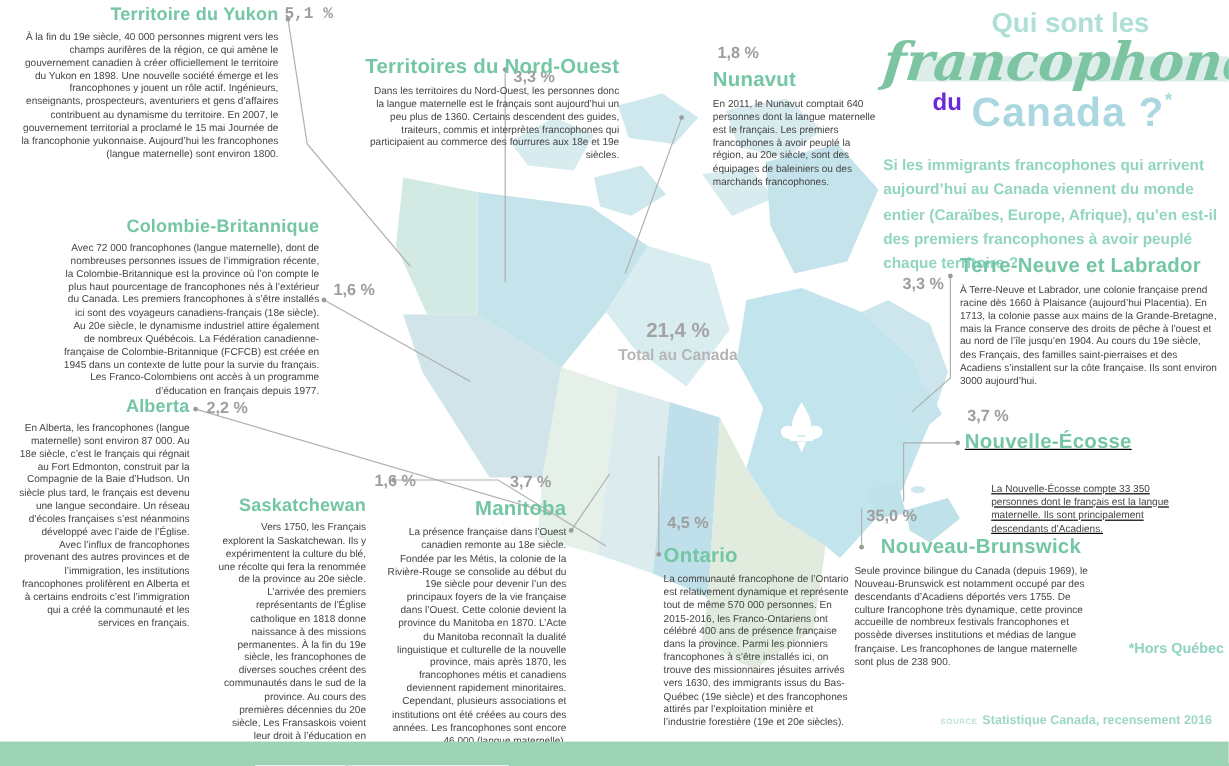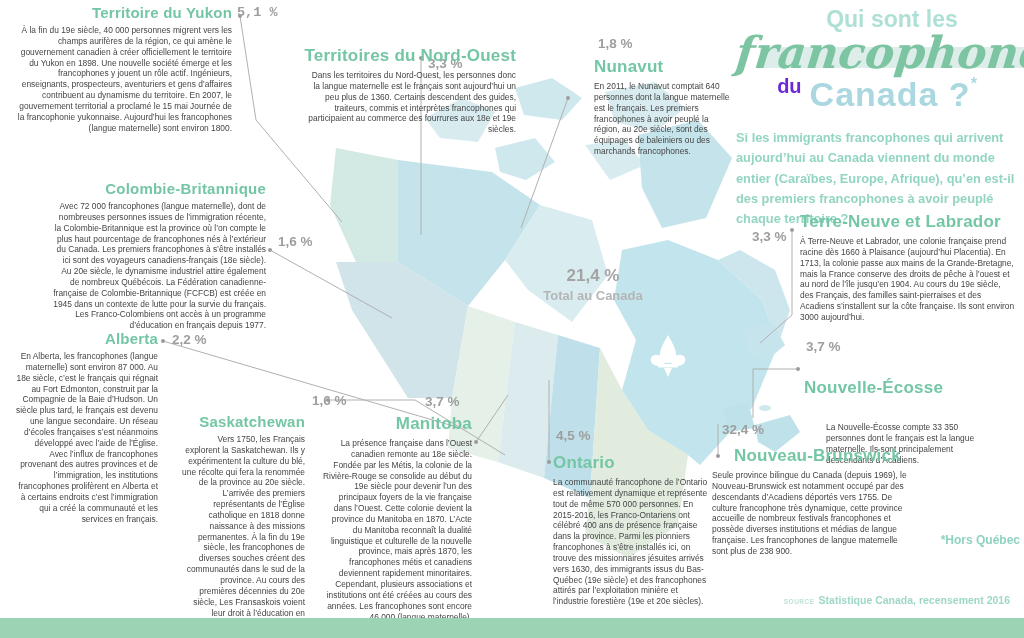--- a/index.html
+++ b/index.html
@@ -20,21 +20,21 @@
   .title-script{
     color:#7cc4a2;font-family:"DejaVu Serif",serif;font-style:italic;font-weight:bold;
     font-size:44px;line-height:.9;transform:skewX(-6deg);position:relative;z-index:2;text-align:center;
   }
   .title-band{position:absolute;left:760px;top:47px;width:264px;height:21px;background:#ddeeea;z-index:1;}
   .title-line3{margin-top:2px;text-align:center;position:relative;z-index:2;}
   .title-du{color:#6d28d9;font-weight:bold;font-size:20px;vertical-align:top;margin-right:8px;}
   .title-canada{color:#abd8e0;font-weight:bold;font-size:34px;letter-spacing:1px;}
   .title-star{color:#abd8e0;font-weight:bold;font-size:16px;vertical-align:top;}
   .intro{color:#92d5c2;font-weight:bold;font-size:12.8px;line-height:1.6;margin-top:14px;}
-  .center-total{position:absolute;left:538px;top:266px;width:110px;text-align:center;z-index:2;}
+  .center-total{position:absolute;left:510px;top:266px;width:110px;text-align:center;z-index:2;}
   .center-total .v{color:#a3a3a3;font-weight:bold;font-size:17px;}
   .center-total .l{color:#b5b5b5;font-weight:bold;font-size:13px;line-height:1.25;margin-top:2px;}
   .hors{position:absolute;left:860px;top:533px;width:160px;text-align:right;color:#8fd2c2;font-weight:bold;font-size:12px;z-index:2;}
   .source{position:absolute;right:14px;top:590px;width:320px;text-align:right;z-index:2;}
   .source .s1{color:#bfe2d8;font-weight:bold;font-size:6.5px;text-transform:uppercase;letter-spacing:.5px;margin-right:4px;}
   .source .s2{color:#9ed7c8;font-weight:bold;font-size:10.5px;}
   .bottom-bar{position:absolute;left:0;top:618px;width:1024px;height:20px;background:#9cd3b4;z-index:2;}
 </style>
 </head>
 <body>
@@ -163,26 +163,26 @@
   <div class="r-body">La communauté francophone de l’Ontario est relativement dynamique et représente tout de même 570 000 personnes. En 2015-2016, les Franco-Ontariens ont célébré 400 ans de présence française dans la province. Parmi les pionniers francophones à s’être installés ici, on trouve des missionnaires jésuites arrivés vers 1630, des immigrants issus du Bas-Québec (19e siècle) et des francophones attirés par l’exploitation minière et l’industrie forestière (19e et 20e siècles).</div>
 </div>
 
 <span class="pct" style="left:752px;top:229px;">3,3 %</span>
 <div class="block ta-l" style="left:800px;top:212px;width:216px;">
   <div class="r-head big">Terre-Neuve et Labrador</div>
   <div class="r-body">À Terre-Neuve et Labrador, une colonie française prend racine dès 1660 à Plaisance (aujourd’hui Placentia). En 1713, la colonie passe aux mains de la Grande-Bretagne, mais la France conserve des droits de pêche à l’ouest et au nord de l’île jusqu’en 1904. Au cours du 19e siècle, des Français, des familles saint-pierraises et des Acadiens s’installent sur la côte française. Ils sont environ 3000 aujourd’hui.</div>
 </div>
 
 <span class="pct" style="left:806px;top:339px;">3,7 %</span>
-<div class="block ta-l" style="left:804px;top:378px;width:200px;">
+<div class="block ta-l" style="left:804px;top:358px;width:200px;text-decoration:underline;">
   <div class="r-head big">Nouvelle-Écosse</div>
   <div class="r-body" style="width:160px;margin-left:22px;margin-top:24px;">La Nouvelle-Écosse compte 33 350 personnes dont le français est la langue maternelle. Ils sont principalement descendants d’Acadiens.</div>
 </div>
 
-<span class="pct" style="left:722px;top:422px;">32,4 %</span>
+<span class="pct" style="left:722px;top:422px;">35,0 %</span>
 <div class="block ta-l" style="left:712px;top:446px;width:200px;">
   <div class="r-head big" style="margin-left:22px;">Nouveau-Brunswick</div>
   <div class="r-body">Seule province bilingue du Canada (depuis 1969), le Nouveau-Brunswick est notamment occupé par des descendants d’Acadiens déportés vers 1755. De culture francophone très dynamique, cette province accueille de nombreux festivals francophones et possède diverses institutions et médias de langue française. Les francophones de langue maternelle sont plus de 238 900.</div>
 </div>
 
 <div class="hors">*Hors Québec</div>
 <div class="source">
   <span class="s1">source</span><span class="s2">Statistique Canada, recensement 2016</span>
 </div>
 <div class="bottom-bar"></div>

